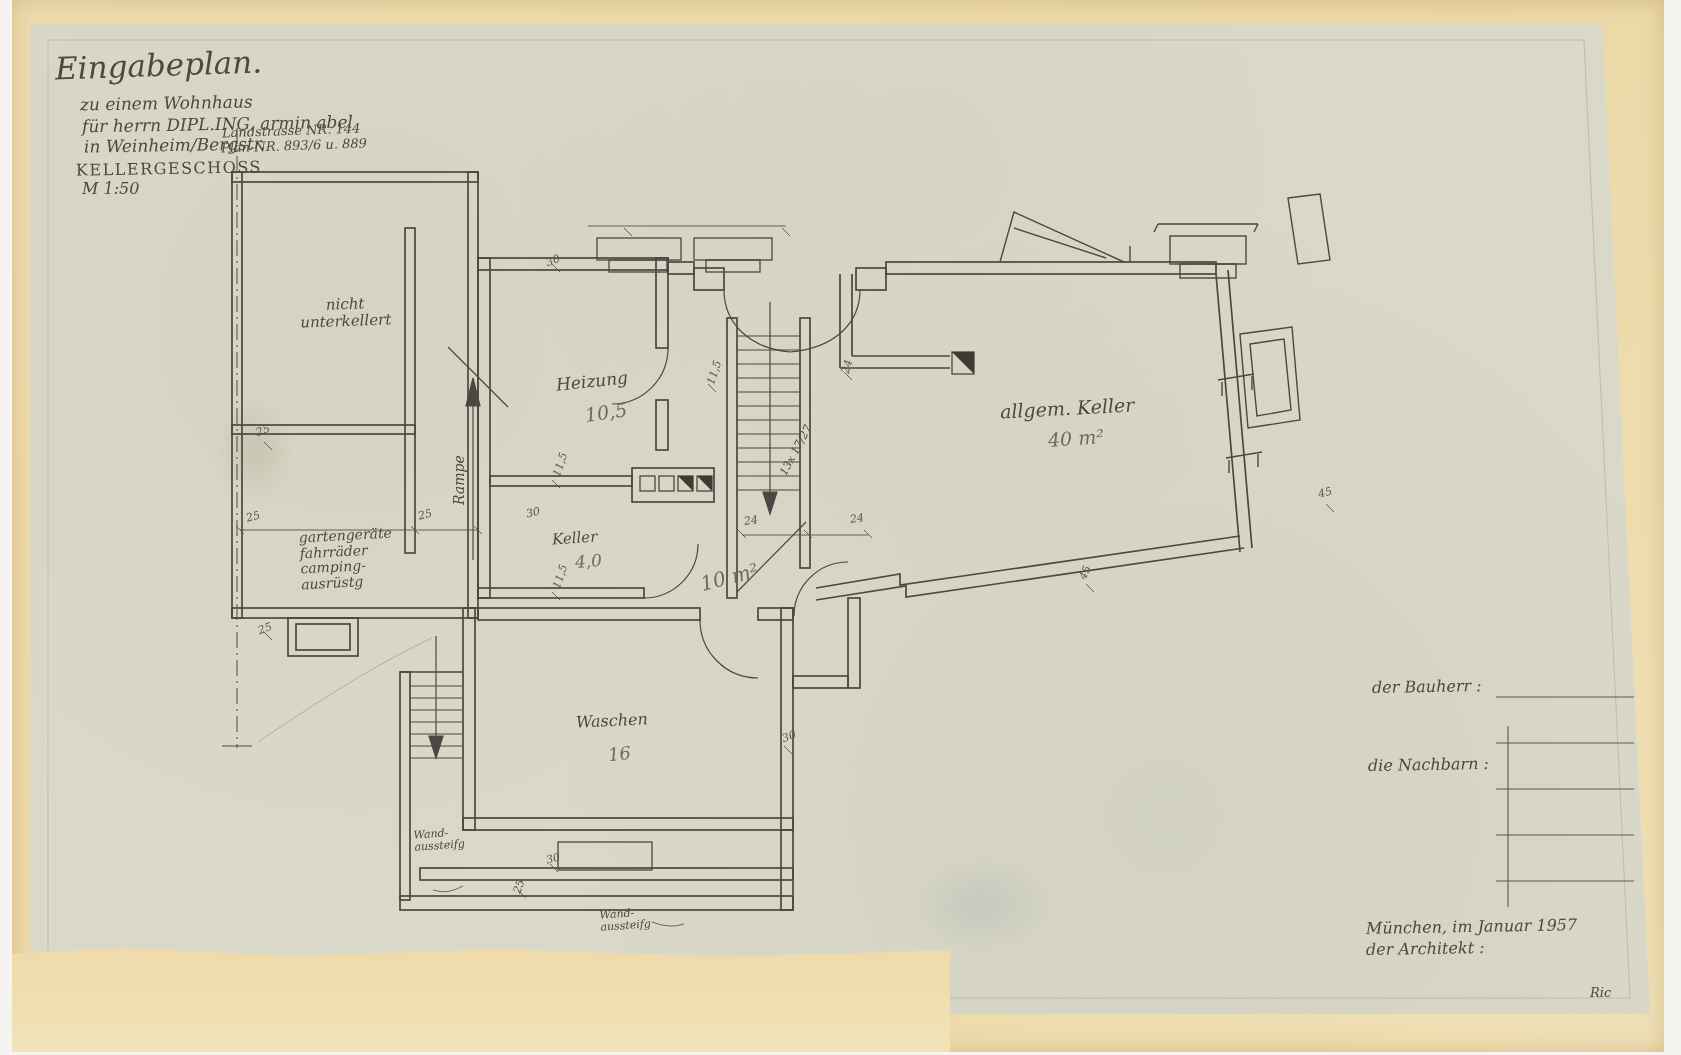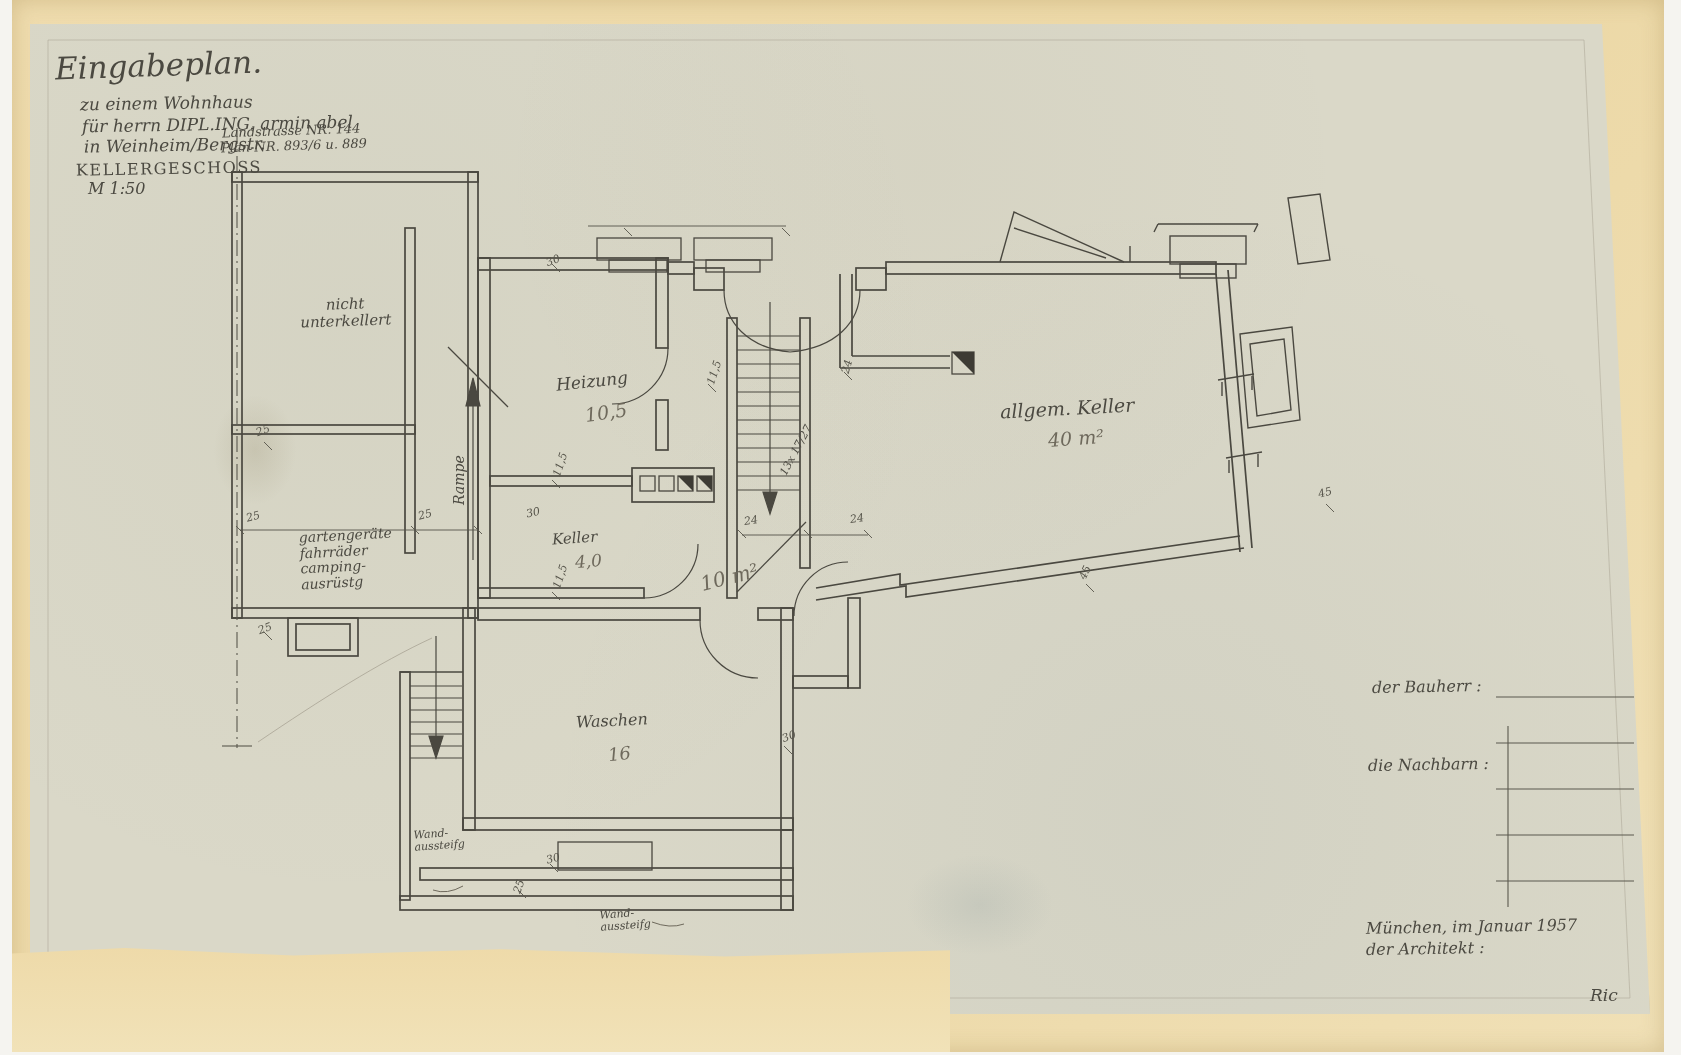--- a/index.html
+++ b/index.html
@@ -168,21 +168,21 @@
     </g>
   </svg>
 
   <div class="lbl" style="left:55px;top:48px;font-size:31px;transform:rotate(-2deg);">Eingabeplan.</div>
   <div class="lbl" style="left:80px;top:94px;font-size:17px;transform:rotate(-1deg);">zu einem Wohnhaus</div>
   <div class="lbl" style="left:82px;top:115px;font-size:17px;transform:rotate(-1deg);">für herrn DIPL.ING. armin abel</div>
   <div class="lbl" style="left:84px;top:136px;font-size:17px;transform:rotate(-1deg);">in Weinheim/Bergstr.</div>
   <div class="lbl" style="left:222px;top:124px;font-size:13px;transform:rotate(-2deg);">Landstrasse NR. 144</div>
   <div class="lbl" style="left:221px;top:139px;font-size:13px;transform:rotate(-2deg);">Plan-NR. 893/6 u. 889</div>
   <div class="lbl caps" style="left:76px;top:160px;font-size:16px;transform:rotate(-1deg);">KELLERGESCHOSS</div>
-  <div class="lbl" style="left:88px;top:180px;font-size:16px;">M 1:50</div>
+  <div class="lbl" style="left:82px;top:180px;font-size:16px;">M 1:50</div>
 
   <div class="lbl" style="left:300px;top:296px;font-size:15px;text-align:center;transform:rotate(-2deg);">
     <div>nicht</div>
     <div>unterkellert</div>
   </div>
 
   <div class="lbl" style="left:300px;top:528px;font-size:14px;transform:rotate(-3deg);">
     <div>gartengeräte</div>
     <div>fahrräder</div>
     <div>camping-</div>
@@ -238,16 +238,16 @@
   <div class="lbl" style="left:1368px;top:756px;font-size:16px;transform:rotate(-1deg);">die Nachbarn :</div>
   <svg class="plan" width="1681" height="1055" viewBox="0 0 1681 1055" style="pointer-events:none;">
     <g stroke="#5a584e" stroke-width="1.1" fill="none">
       <path d="M1496,697 H1634"></path>
       <path d="M1508,726 V907"></path>
       <path d="M1496,743 H1634 M1496,789 H1634 M1496,835 H1634 M1496,881 H1634"></path>
     </g>
   </svg>
   <div class="lbl" style="left:1366px;top:918px;font-size:16px;transform:rotate(-1deg);">München, im Januar 1957</div>
   <div class="lbl" style="left:1366px;top:940px;font-size:16px;transform:rotate(-1deg);">der Architekt :</div>
-  <div class="lbl" style="left:1590px;top:986px;font-size:17px;">Ric</div>
+  <div class="lbl" style="left:1590px;top:986px;font-size:13px;">Ric</div>
 
   <div class="tear"></div>
 </div>
 
 </body></html>

